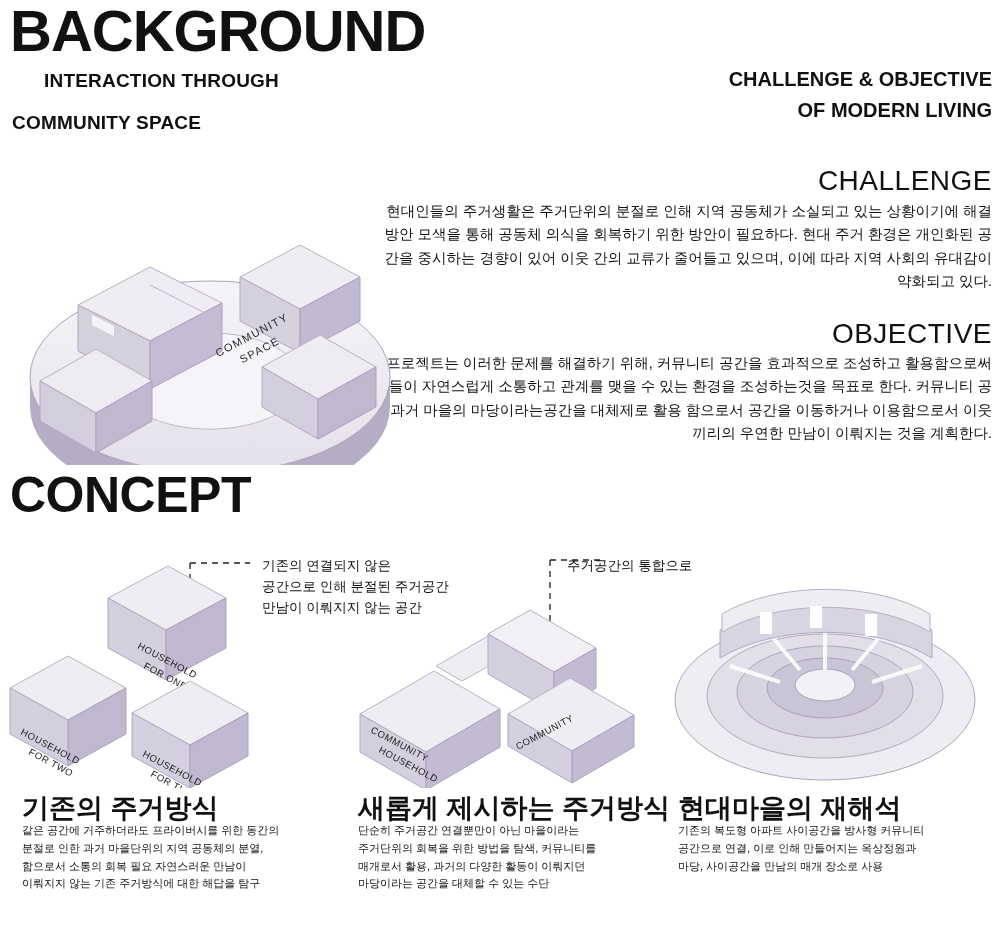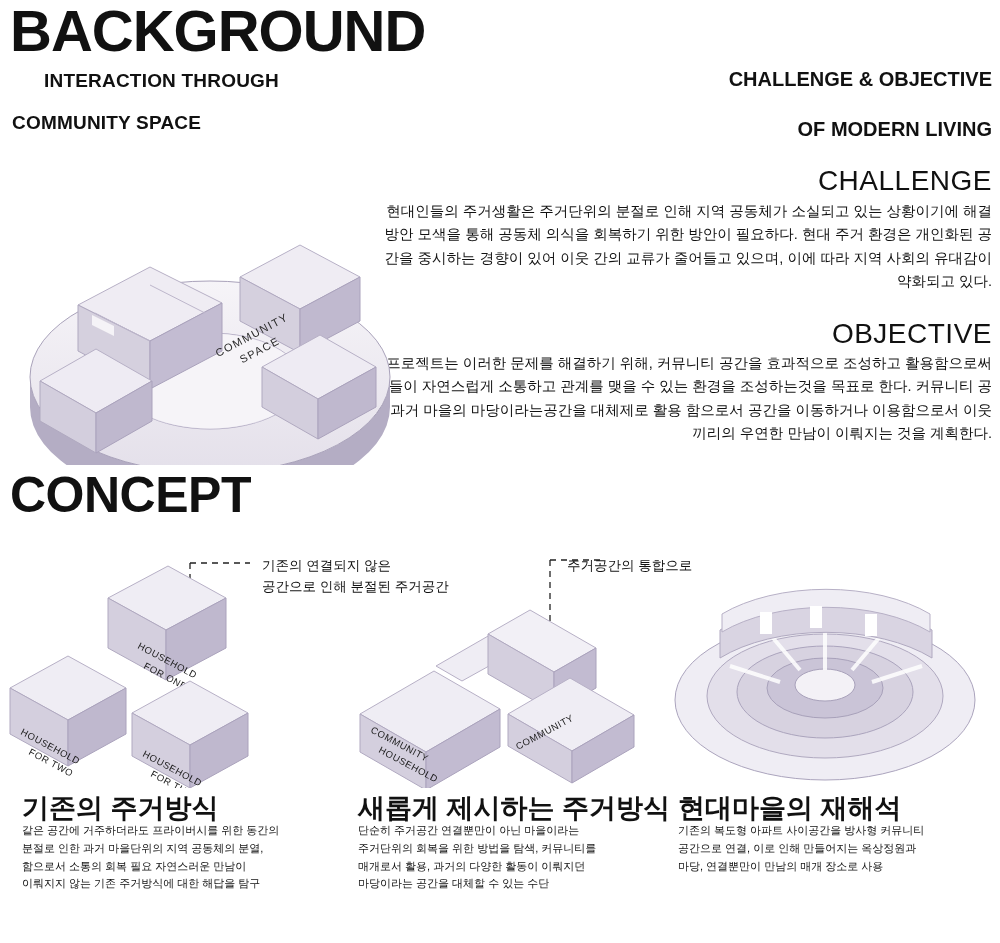--- a/index.html
+++ b/index.html
@@ -46,21 +46,21 @@
     position: absolute;
     right: 8px;
     top: 68px;
     font-size: 20px;
     font-weight: bold;
     text-align: right;
   }
   .right-head2 {
     position: absolute;
     right: 8px;
-    top: 118px;
+    top: 99px;
     font-size: 20px;
     font-weight: bold;
     text-align: right;
   }
 
   .challenge-title {
     position: absolute;
     right: 8px;
     top: 165px;
     font-size: 28px;
@@ -234,20 +234,21 @@
       <path d="M190,207 L190,250 L248,218 L248,175 Z" fill="#bfb8ce" stroke="#aaa2bc"></path>
       <text x="142" y="218" font-size="9.5" font-family="Liberation Sans, sans-serif" fill="#1a1a1a" letter-spacing="0.6" transform="rotate(28 142 218)">HOUSEHOLD</text>
       <text x="150" y="238" font-size="9.5" font-family="Liberation Sans, sans-serif" fill="#1a1a1a" letter-spacing="0.6" transform="rotate(28 150 238)">FOR THREE</text>
     </g>
   </svg>
 </div>
 
 <div class="iso-note" style="left:262px; top:556px; width:200px;">
   <div>기존의 연결되지 않은</div>
   <div>공간으로 인해 분절된 주거공간</div>
+  <div>만남이 이뤄지지 않는 공간</div>
 </div>
 
 <div class="illus" style="left:338px; top:538px; width:330px; height:250px;">
   <svg width="330" height="250" viewBox="0 0 330 250">
     <path d="M212,22 L262,22" stroke="#222" stroke-width="1.3" stroke-dasharray="6,5" fill="none"></path>
     <path d="M212,22 L212,96" stroke="#222" stroke-width="1.3" stroke-dasharray="6,5" fill="none"></path>
 
     <g>
 
       <path d="M98,128 L178,82 L258,128 L232,143 L178,113 L124,143 Z" fill="#efedf4" stroke="#b7b0c6"></path>
@@ -319,14 +320,14 @@
   <div>단순히 주거공간 연결뿐만이 아닌 마을이라는</div>
   <div>주거단위의 회복을 위한 방법을 탐색, 커뮤니티를</div>
   <div>매개로서 활용, 과거의 다양한 활동이 이뤄지던</div>
   <div>마당이라는 공간을 대체할 수 있는 수단</div>
 </div>
 
 <div class="col-title" style="left:678px; top:790px;">현대마을의 재해석</div>
 <div class="col-body" style="left:678px; top:822px; width:322px;">
   <div>기존의 복도형 아파트 사이공간을 방사형 커뮤니티</div>
   <div>공간으로 연결, 이로 인해 만들어지는 옥상정원과</div>
-  <div>마당, 연결뿐만이 만남의 매개 장소로 사용</div>
+  <div>마당, 사이공간을 만남의 매개 장소로 사용</div>
 </div>
 
 </body></html>

